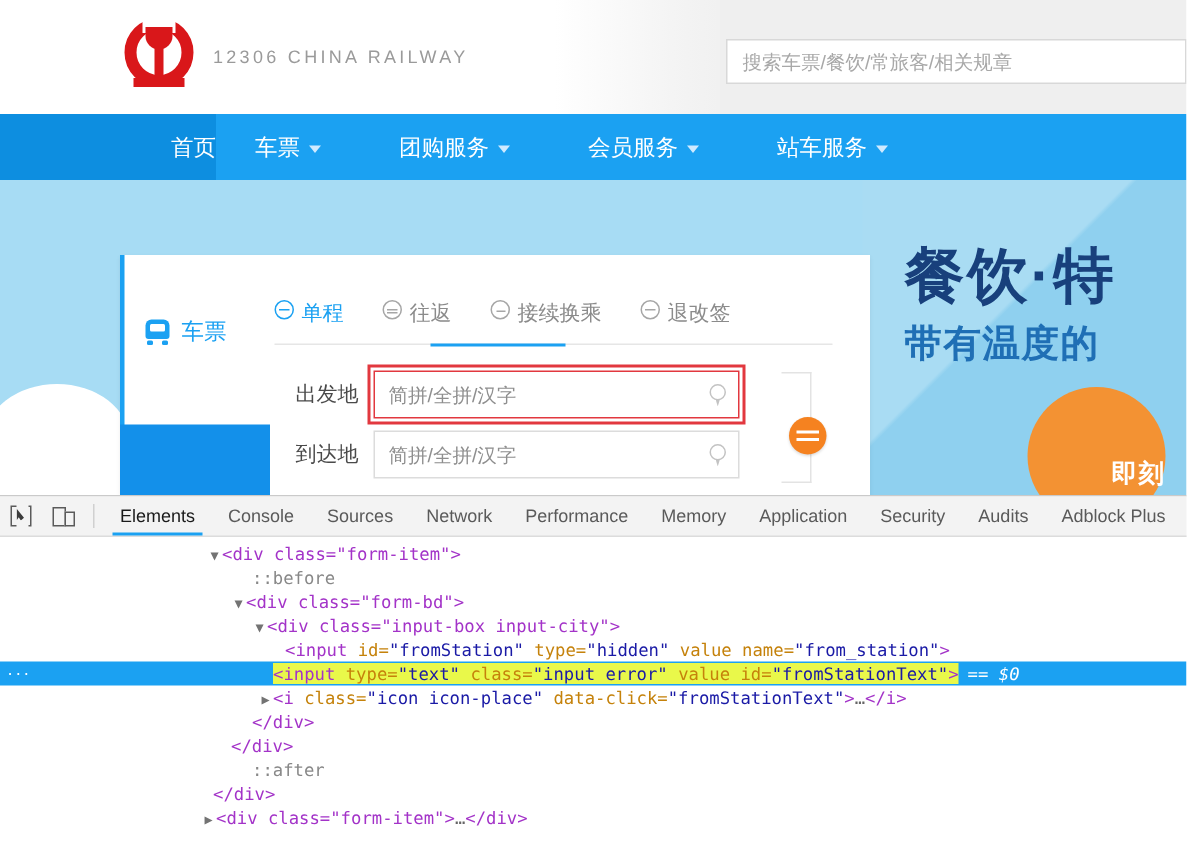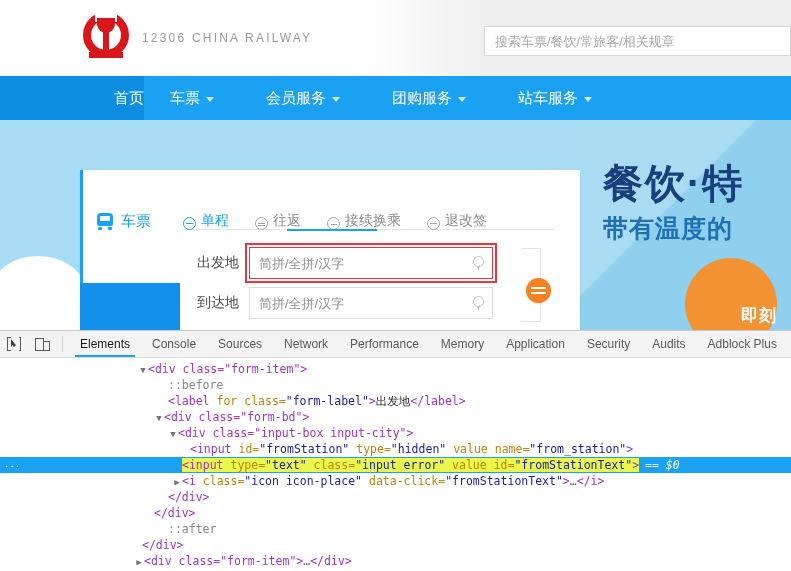--- a/index.html
+++ b/index.html
@@ -167,21 +167,21 @@
 
   .form-col {
     position:absolute; left:100px; top:0; width:400px; height:160px;
   }
   .tabs {
     position:absolute; left:0; top:30px; width:372px; height:30px;
     display:flex; align-items:center; gap:26px;
     border-bottom:1px solid #e6e6e6;
   }
   .tab {
-    display:flex; align-items:flex-end; gap:5px; font-size:14px;
+    display:flex; align-items:flex-start; gap:5px; font-size:14px;
     color:#8b8b8b; cursor:pointer; height:30px; white-space:nowrap;
   }
   .tab.active { color:#1ba1f2; }
   .tab-underline {
     position:absolute; left:104px; top:59px; width:90px; height:2px;
     background:#1ba1f2;
   }
   .tab-ico {
     width:13px; height:13px; border-radius:50%;
     border:1px solid #a6a6a6; position:relative;
@@ -369,25 +369,25 @@
 
   <div class="site-nav">
     <div class="nav-item home">
       <span>首页</span>
     </div>
     <div class="nav-item">
       <span>车票</span>
       <span class="chev"></span>
     </div>
     <div class="nav-item">
+      <span>团购服务</span>
+      <span class="chev"></span>
+    </div>
+    <div class="nav-item">
       <span>会员服务</span>
-      <span class="chev"></span>
-    </div>
-    <div class="nav-item">
-      <span>团购服务</span>
       <span class="chev"></span>
     </div>
     <div class="nav-item">
       <span>站车服务</span>
       <span class="chev"></span>
     </div>
   </div>
 
   <div class="hero">
     <div class="cloud" style="left:-10px;bottom:0px;width:96px;height:74px;"></div>
@@ -525,25 +525,20 @@
   <div class="dom-tree">
 
     <div class="dom-line" style="padding-left:138px">
       <span class="tw">▼</span><span class="pnk">&lt;div class="form-item"&gt;</span>
     </div>
 
     <div class="dom-line" style="padding-left:168px">
       <span class="pseudo">::before</span>
     </div>
 
-    <div class="dom-line" style="padding-left:168px">
-      <span class="pnk">&lt;label</span>
-      <span class="attr">for</span>
-      <span class="attr">class=</span><span class="val">"form-label"</span><span class="pnk">&gt;</span><span class="txt">出发地</span><span class="pnk">&lt;/label&gt;</span>
-    </div>
 
     <div class="dom-line" style="padding-left:154px">
       <span class="tw">▼</span><span class="pnk">&lt;div class="form-bd"&gt;</span>
     </div>
 
     <div class="dom-line" style="padding-left:168px">
       <span class="tw">▼</span><span class="pnk">&lt;div class="input-box input-city"&gt;</span>
     </div>
 
     <div class="dom-line" style="padding-left:190px">

